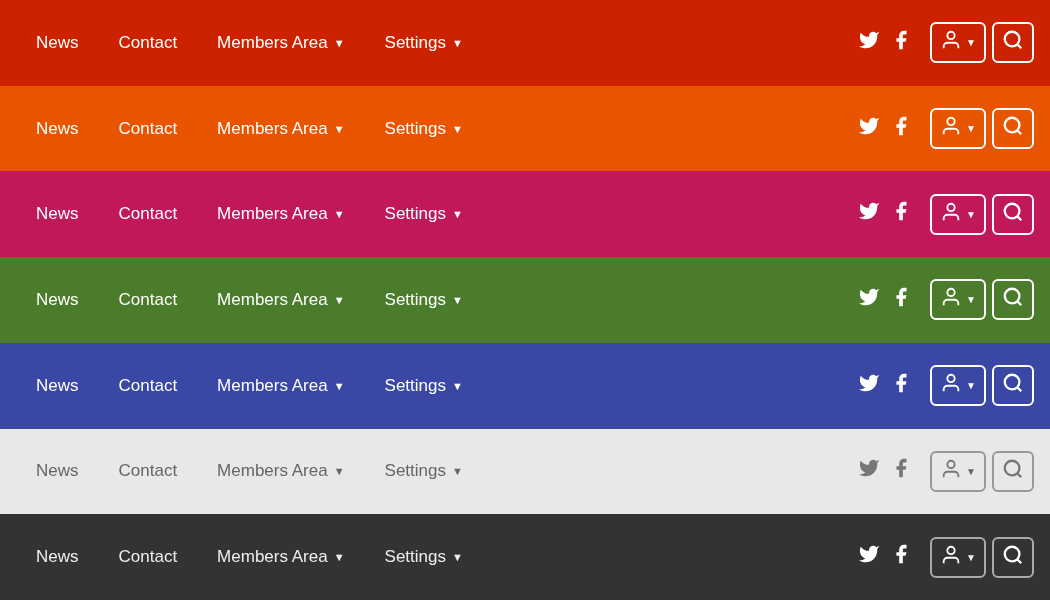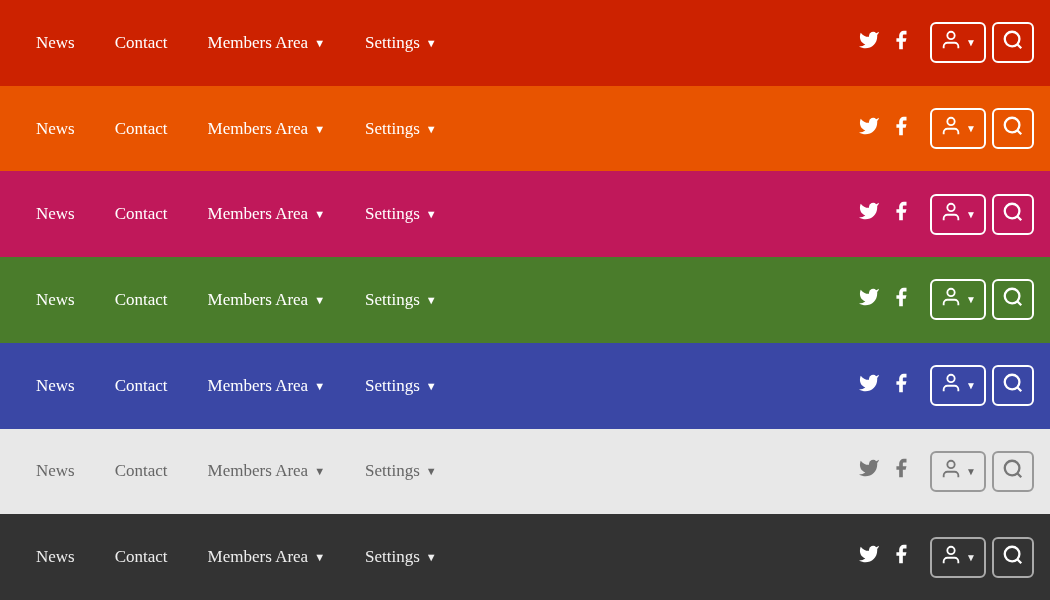--- a/index.html
+++ b/index.html
@@ -23,21 +23,20 @@
     .nav-link {
       color: white;
       font-size: 17px;
       font-weight: 400;
       padding: 0 20px;
       cursor: pointer;
       white-space: nowrap;
       display: flex;
       align-items: center;
       gap: 6px;
-      font-family: Liberation Serif, serif;
     }
 
     .navbar.light .nav-link {
       color: #666;
     }
 
     .caret {
       display: inline-block;
       font-size: 11px;
     }

